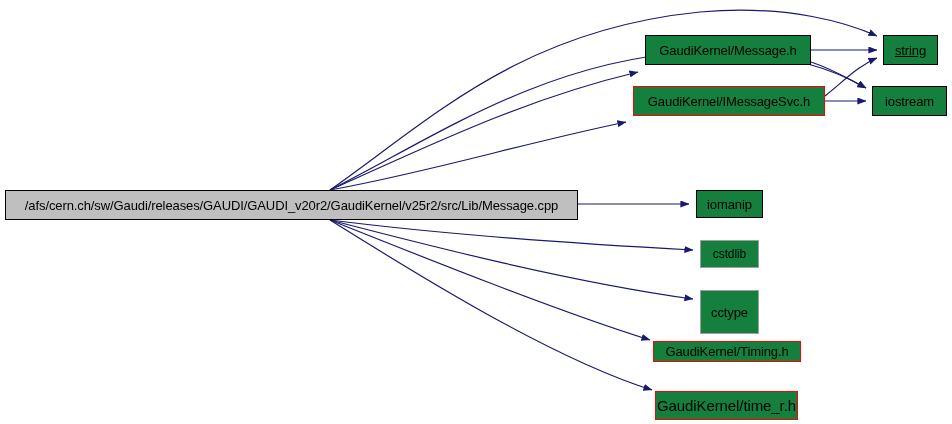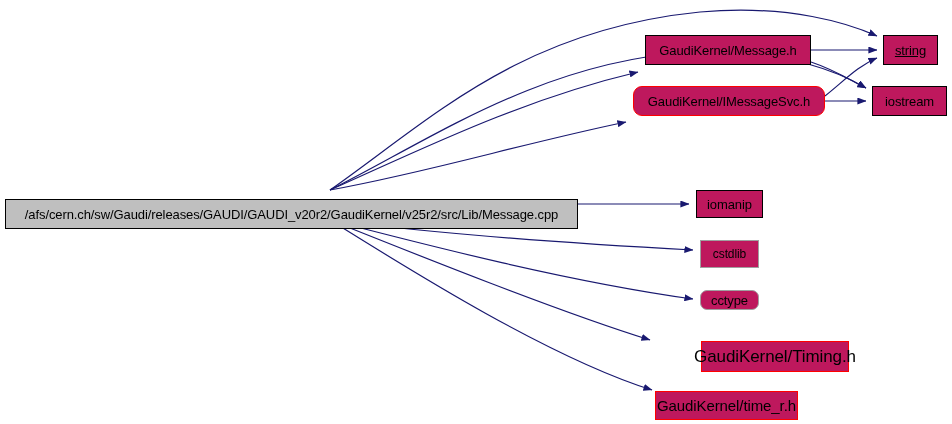--- a/index.html
+++ b/index.html
@@ -21,21 +21,21 @@
     top: 0;
     width: 952px;
     height: 424px;
   }
   .graph-node {
     position: absolute;
     box-sizing: border-box;
     display: flex;
     align-items: center;
     justify-content: center;
-    background: #be185d;
+    background: #15803d;
     border: 1px solid #000000;
     font-family: "Liberation Sans", sans-serif;
     font-size: 13px;
     line-height: 1;
     color: #000000;
     white-space: nowrap;
     letter-spacing: -0.1px;
   }
   .graph-node.root-node {
     background: #bfbfbf;
@@ -74,45 +74,45 @@
         <path d="M 330,220 C 420,256 560,312 650,340" fill="none" stroke="#191970" stroke-width="1.2" marker-end="url(#arrowhead)"></path>
         <path d="M 330,220 C 410,270 550,358 652,390" fill="none" stroke="#191970" stroke-width="1.2" marker-end="url(#arrowhead)"></path>
         <path d="M 811,50 L 877,50" fill="none" stroke="#191970" stroke-width="1.2" marker-end="url(#arrowhead)"></path>
         <path d="M 811,62 C 835,70 850,80 866,88" fill="none" stroke="#191970" stroke-width="1.2" marker-end="url(#arrowhead)"></path>
         <path d="M 825,96 C 845,80 858,66 877,58" fill="none" stroke="#191970" stroke-width="1.2" marker-end="url(#arrowhead)"></path>
         <path d="M 825,101 L 866,101" fill="none" stroke="#191970" stroke-width="1.2" marker-end="url(#arrowhead)"></path>
       </g>
   </svg>
 
   <div id="nodes-group">
-      <div class="graph-node root-node" style="left: 5px; top: 190px; width: 573px; height: 30px; font-size: 13px; margin-top: 9px;">
+      <div class="graph-node root-node" style="left: 5px; top: 190px; width: 573px; height: 30px; font-size: 13px;">
         <span class="node-label">/afs/cern.ch/sw/Gaudi/releases/GAUDI/GAUDI_v20r2/GaudiKernel/v25r2/src/Lib/Message.cpp</span>
       </div>
       <div class="graph-node" style="left: 645px; top: 35px; width: 166px; height: 30px; font-size: 13px;">
         <span class="node-label">GaudiKernel/Message.h</span>
       </div>
-      <div class="graph-node red-node" style="left: 633px; top: 86px; width: 192px; height: 30px; font-size: 13px; border-radius: 9px;">
+      <div class="graph-node red-node" style="left: 633px; top: 86px; width: 192px; height: 30px; font-size: 13px;">
         <span class="node-label">GaudiKernel/IMessageSvc.h</span>
       </div>
       <div class="graph-node" style="left: 883px; top: 35px; width: 55px; height: 30px; font-size: 13px; text-decoration: underline;">
         <span class="node-label">string</span>
       </div>
       <div class="graph-node" style="left: 872px; top: 86px; width: 75px; height: 30px; font-size: 13px; align-items: center;">
         <span class="node-label">iostream</span>
       </div>
       <div class="graph-node" style="left: 696px; top: 190px; width: 67px; height: 28px; font-size: 13px;">
         <span class="node-label">iomanip</span>
       </div>
       <div class="graph-node grey-node" style="left: 700px; top: 240px; width: 59px; height: 28px; font-size: 12px;">
         <span class="node-label">cstdlib</span>
       </div>
-      <div class="graph-node grey-node" style="left: 700px; top: 290px; width: 59px; height: 20px; font-size: 13px; border-radius: 7px;">
+      <div class="graph-node grey-node" style="left: 700px; top: 290px; width: 59px; height: 44px; font-size: 13px;">
         <span class="node-label">cctype</span>
       </div>
-      <div class="graph-node red-node" style="left: 653px; top: 341px; width: 148px; height: 31px; font-size: 17px; margin-left: 48px;">
+      <div class="graph-node red-node" style="left: 653px; top: 341px; width: 148px; height: 21px; font-size: 13px;">
         <span class="node-label">GaudiKernel/Timing.h</span>
       </div>
       <div class="graph-node red-node" style="left: 655px; top: 391px; width: 143px; height: 29px; font-size: 15px;">
         <span class="node-label">GaudiKernel/time_r.h</span>
       </div>
     </div>
 
 </div>
 
 </body></html>

